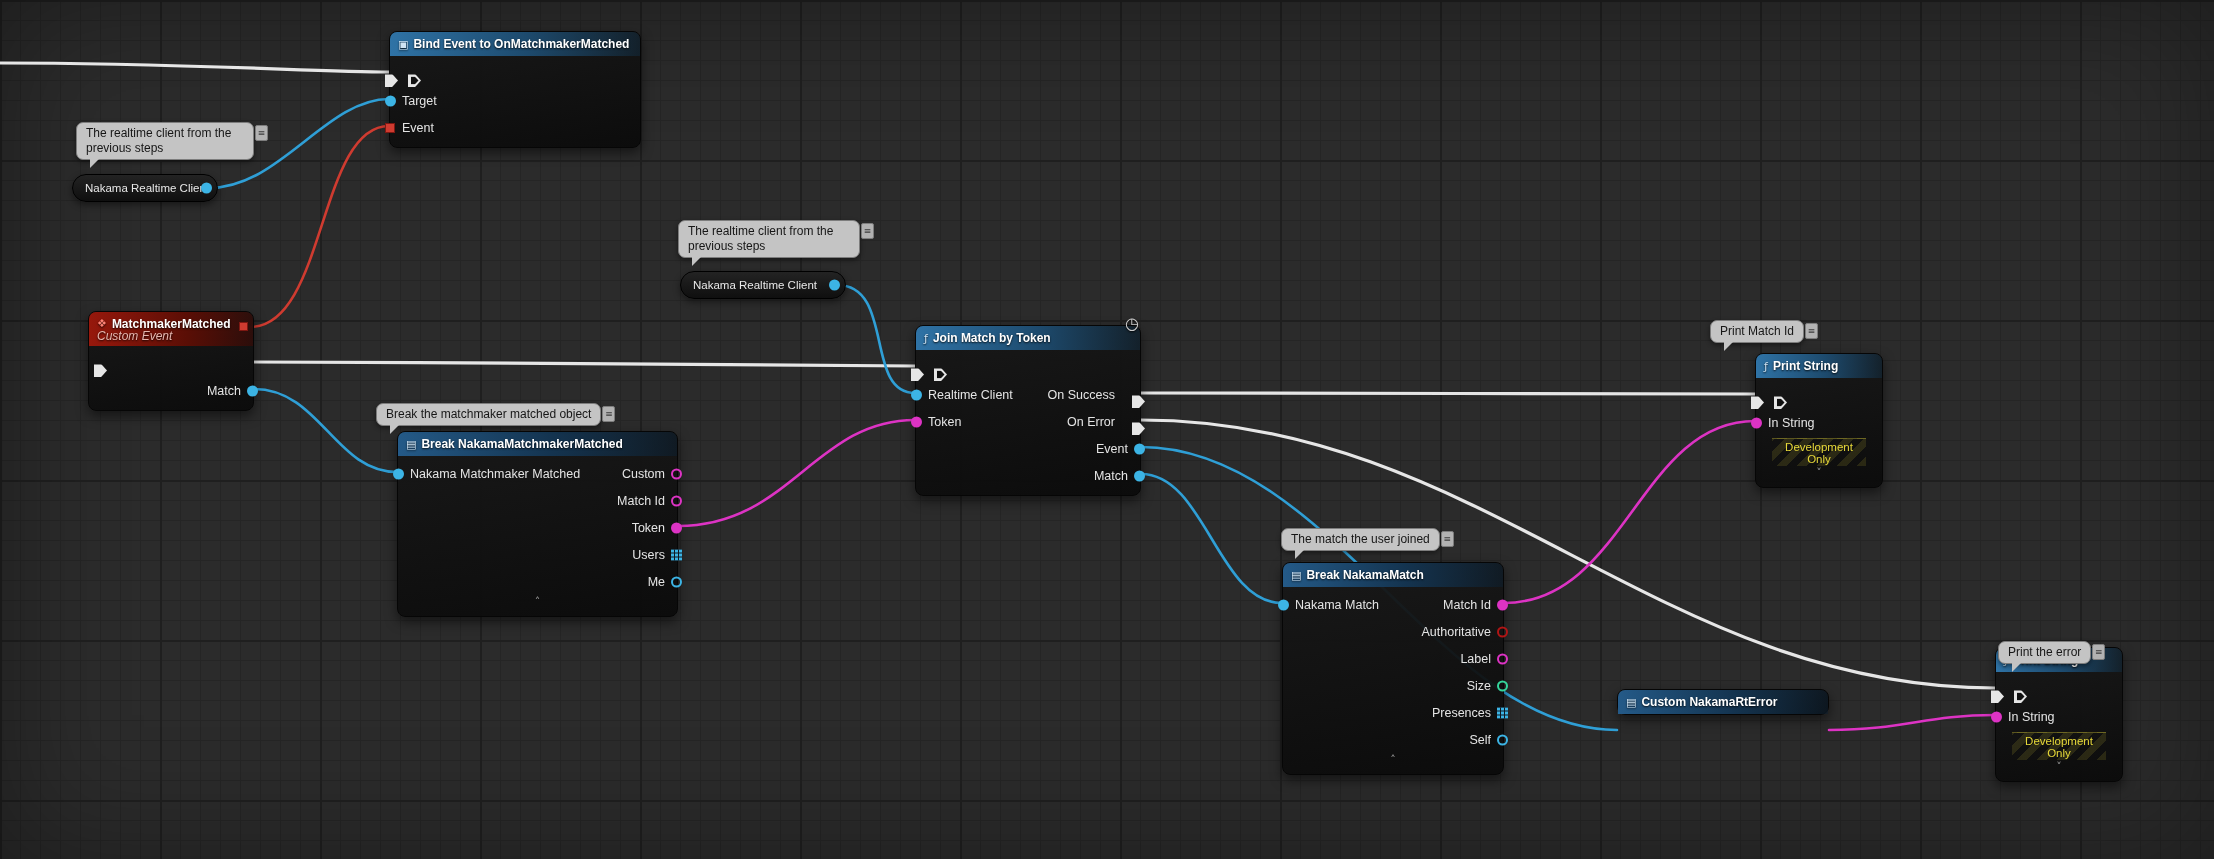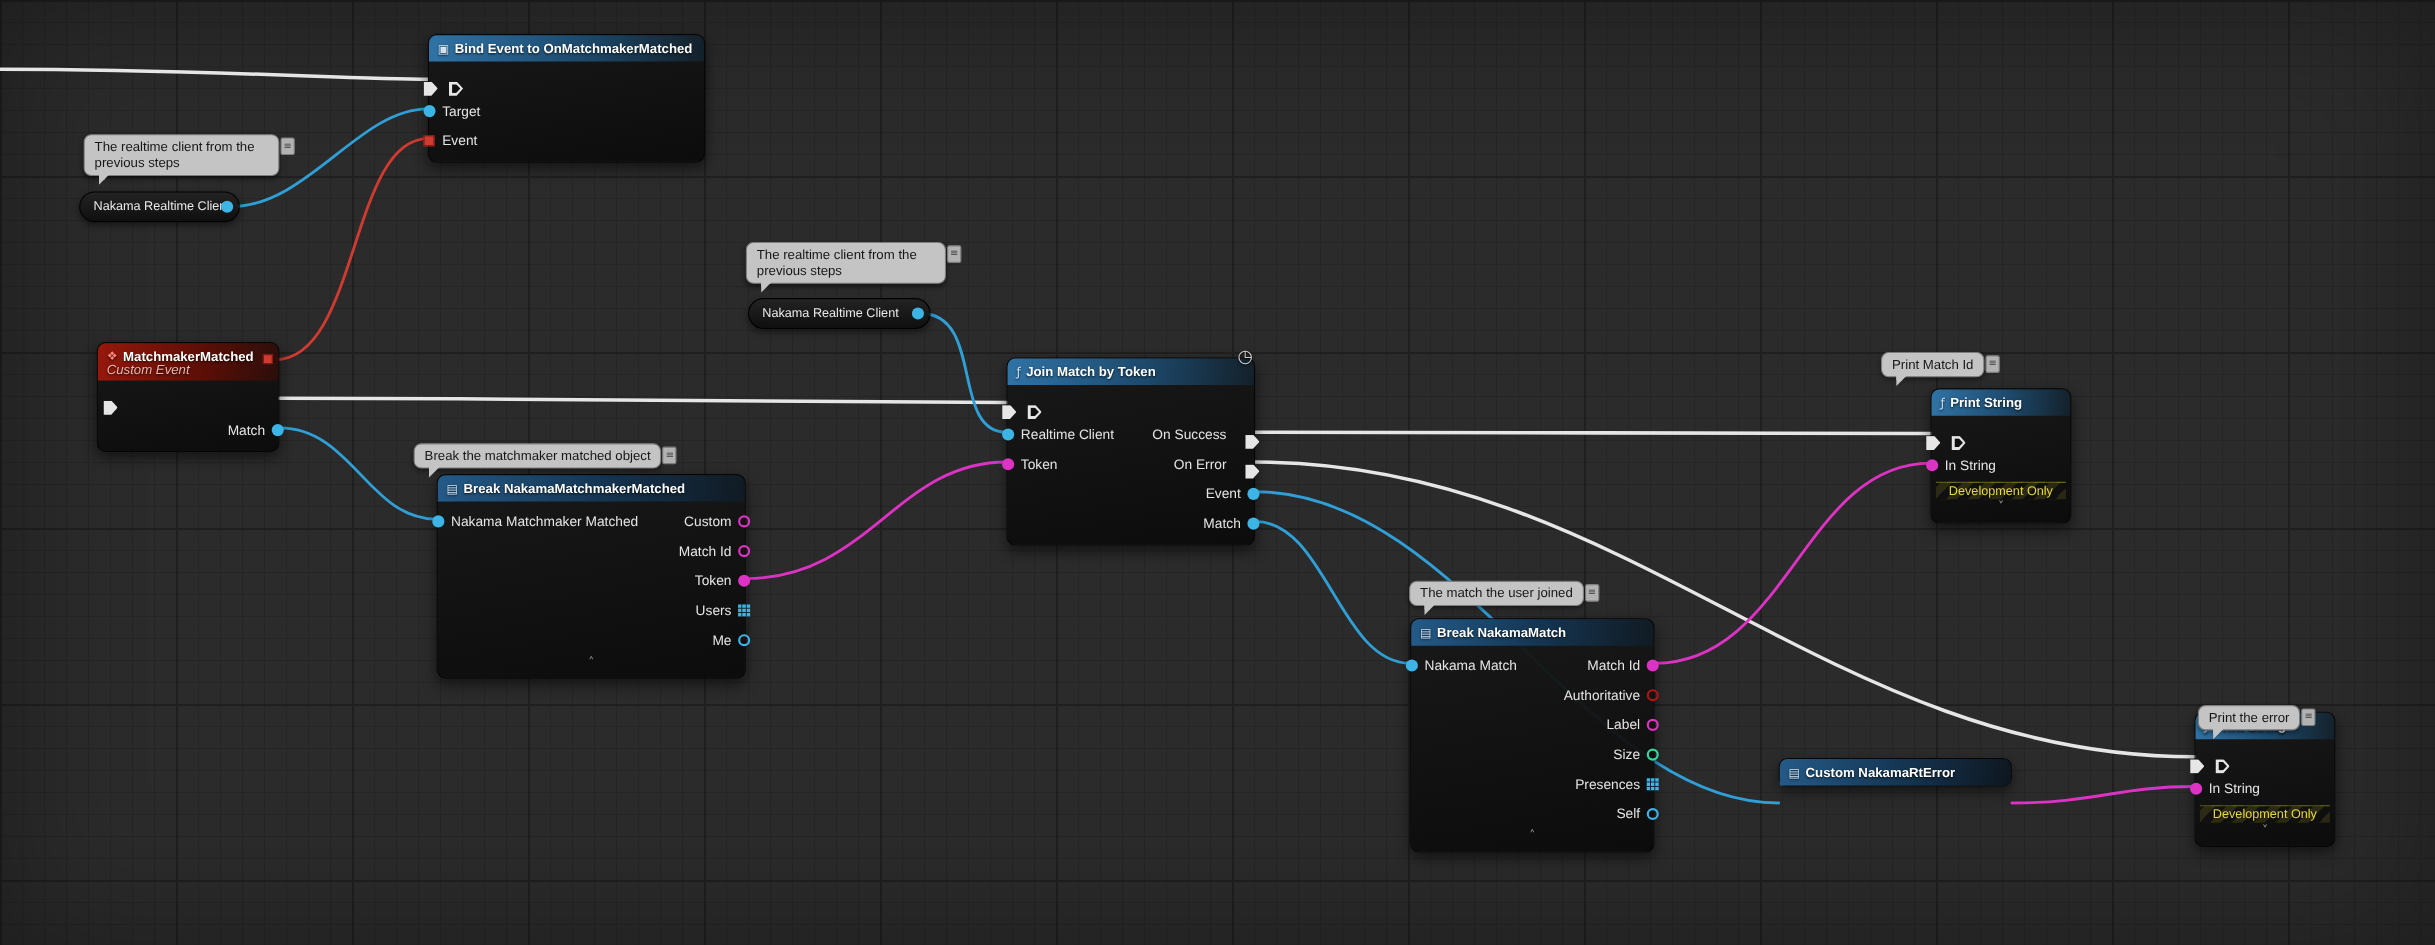--- a/index.html
+++ b/index.html
@@ -62,21 +62,21 @@
     background-image:linear-gradient(#101720 1px,transparent 1px),linear-gradient(90deg,#101720 1px,transparent 1px);
     background-size:4px 4px;background-position:-1px -1px}
   .mappin{width:11px;height:11px;
     background-image:linear-gradient(#101720 1px,transparent 1px),linear-gradient(90deg,#101720 1px,transparent 1px),linear-gradient(90deg,#dd33c4 50%,#3cb4e5 50%);
     background-size:4px 4px,4px 4px,100% 100%;background-position:-1px -1px,-1px -1px,0 0}
   .hdel{position:absolute;right:5px;top:10px;width:9px;height:9px}
 
   .clock{position:absolute;top:-10px;right:1px;z-index:3;font-family:"DejaVu Sans",sans-serif;
     font-size:16px;color:#cccccc;text-shadow:0 1px 2px #000;line-height:16px}
 
-  .dev{margin:2px 4px 0;padding:2px 0 1px;text-align:center;font-size:11.5px;color:#e6d839;
+  .dev{margin:2px 16px 0;padding:2px 0 1px;text-align:center;font-size:11.5px;color:#e6d839;
     background:repeating-linear-gradient(-45deg,rgba(230,216,57,.13) 0 7px,rgba(0,0,0,0) 7px 14px);
     border-top:1px solid rgba(230,216,57,.35)}
   .chev{height:15px;text-align:center;color:#9a9a9a;font-size:11px;line-height:13px;font-family:"DejaVu Sans",sans-serif}
 
   
   .pill{position:absolute;z-index:2;height:28px;border-radius:14px;
     background:linear-gradient(180deg,#232323,#0f0f0f);border:1px solid #000;
     display:flex;align-items:center;padding:0 22px 0 12px;color:#e8e8e8;font-size:11.5px;
     white-space:nowrap;box-shadow:0 3px 7px rgba(0,0,0,.45)}
   .pill .pin{position:absolute;right:5px;top:50%;transform:translateY(-50%)}

